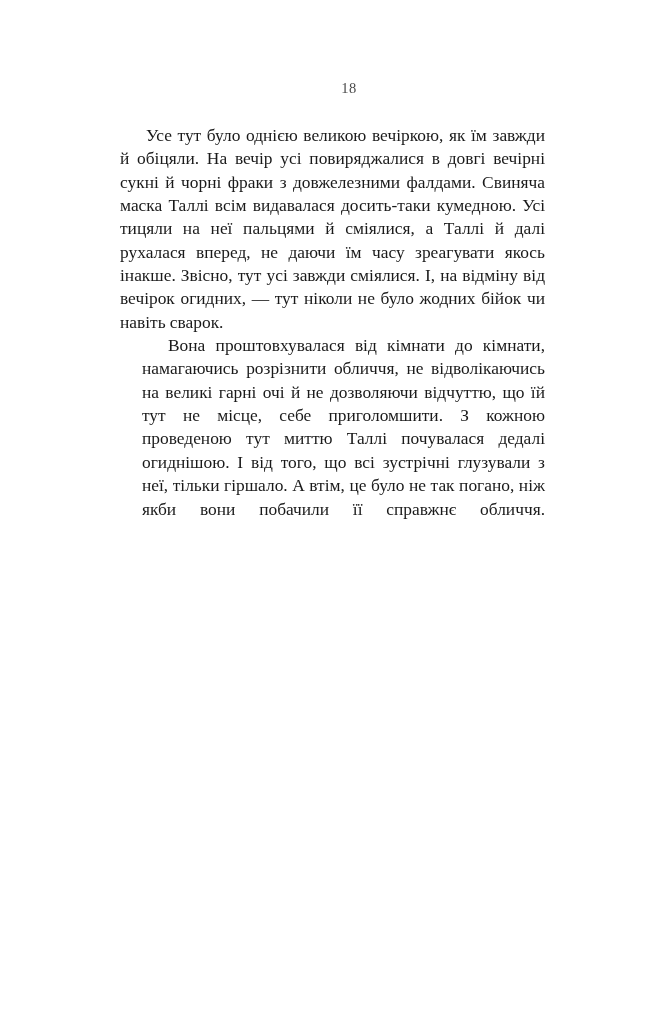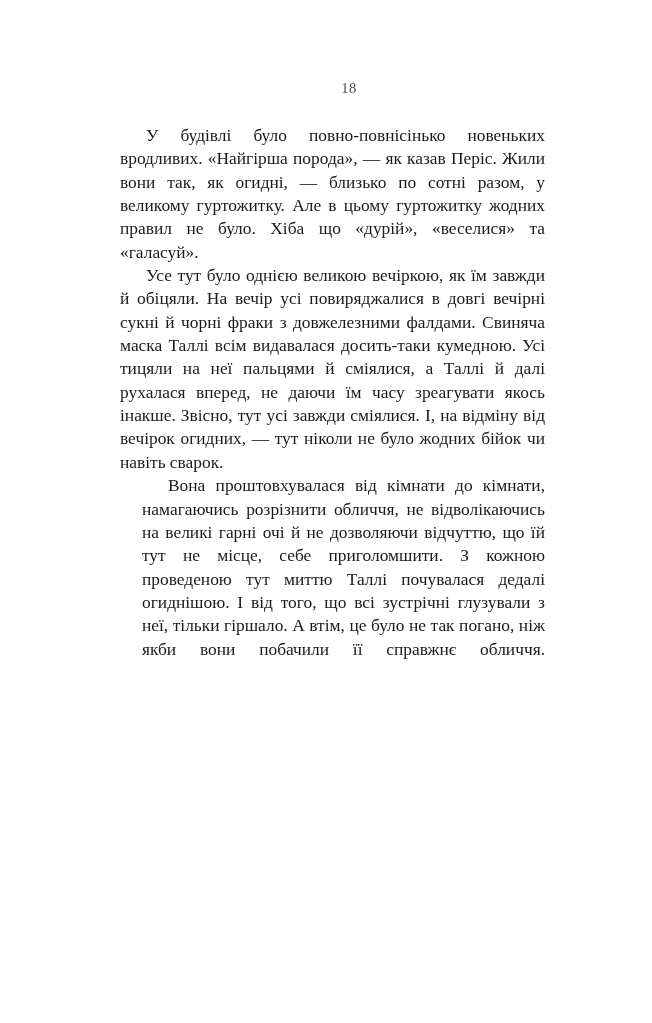--- a/index.html
+++ b/index.html
@@ -55,18 +55,17 @@
   }
 </style>
 </head>
 <body>
 
 <div class="page">
 
   <div class="folio">18</div>
 
   <div class="textblock">
-    <p class="para">У будівлі було повно-повнісінько новеньких вродливих. «Найгірша порода», — як казав Періс. Жили вони так, як огидні, — близько по сотні разом, у великому гуртожитку. Але в цьому гуртожитку жодних правил не було. Хіба що «дурій», «веселися» та «галасуй».</p>
     <p class="para">Усе тут було однією великою вечіркою, як їм завжди й обіцяли. На вечір усі повиряджалися в довгі вечірні сукні й чорні фраки з довжелезними фалдами. Свиняча маска Таллі всім видавалася досить-таки кумедною. Усі тицяли на неї пальцями й сміялися, а Таллі й далі рухалася вперед, не даючи їм часу зреагувати якось інакше. Звісно, тут усі завжди сміялися. І, на відміну від вечірок огидних, — тут ніколи не було жодних бійок чи навіть сварок.</p>
     <p class="para last">Вона проштовхувалася від кімнати до кімнати, намагаючись розрізнити обличчя, не відволікаючись на великі гарні очі й не дозволяючи відчуттю, що їй тут не місце, себе приголомшити. З кожною проведеною тут миттю Таллі почувалася дедалі огиднішою. І від того, що всі зустрічні глузували з неї, тільки гіршало. А втім, це було не так погано, ніж якби вони побачили її справжнє обличчя.</p>
   </div>
 
 </div>
 
 </body></html>

